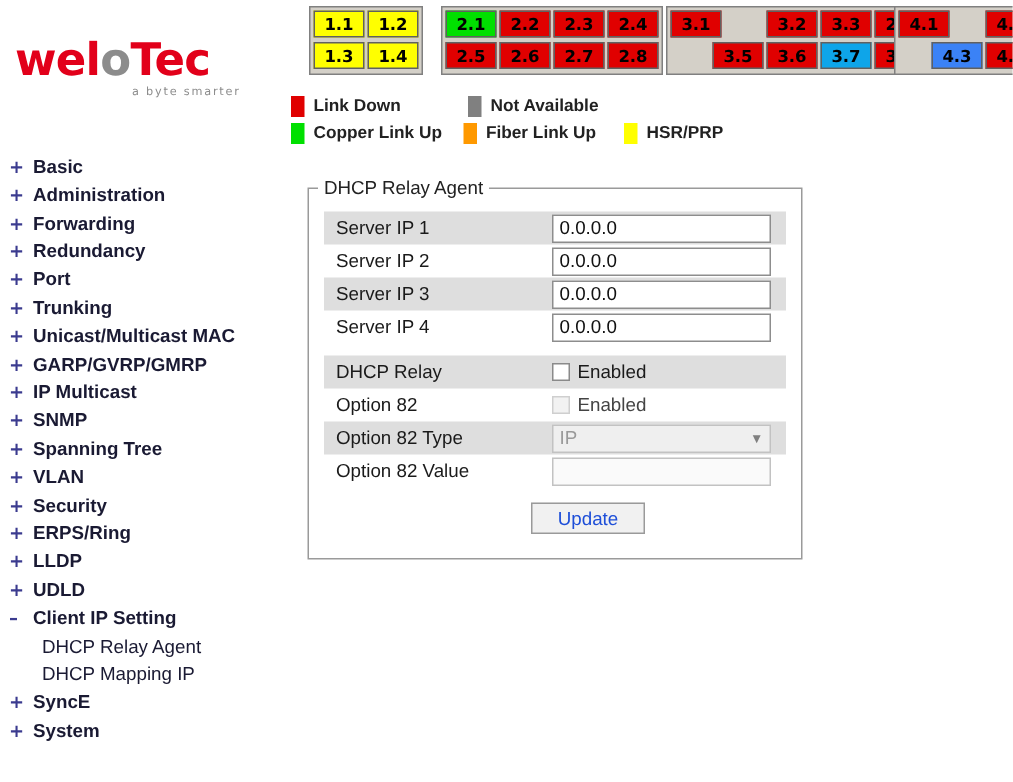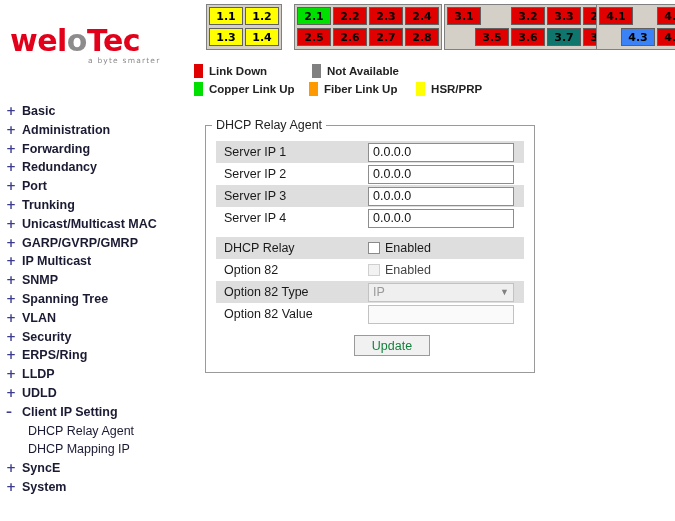--- a/index.html
+++ b/index.html
@@ -273,21 +273,21 @@
     padding: 10px 0 6px 0;
   }
   #update-button {
     min-width: 76px;
     height: 21px;
     box-sizing: border-box;
     border: 1px solid #9a9a9a;
     background: #f1f1f1;
     font-family: "Liberation Sans", sans-serif;
     font-size: 12.5px;
-    color: #15803d;
+    color: #1d4ed8;
     cursor: pointer;
     padding: 0 12px;
     margin-left: 44px;
   }
 </style>
 </head>
 <body>
 
 <div id="logo-area">
   <div id="logo-wordmark"><span>wel</span><span class="gray">o</span><span>Tec</span></div>
@@ -315,21 +315,21 @@
         <div class="port-cell" title="Link Down" style="background: rgb(224, 0, 0);">2.8</div>
       </div>
     </div>
     <div class="port-group" style="left: 238px;">
       <div class="port-grid">
         <div class="port-cell" title="Link Down" style="background: rgb(224, 0, 0);">3.1</div>
         <div class="port-cell" title="Link Down" style="background: rgb(224, 0, 0); margin-left: 28px;">3.5</div>
         <div class="port-cell" title="Link Down" style="background: rgb(224, 0, 0);">3.2</div>
         <div class="port-cell" title="Link Down" style="background: rgb(224, 0, 0);">3.6</div>
         <div class="port-cell" title="Link Down" style="background: rgb(224, 0, 0);">3.3</div>
-        <div class="port-cell" title="Link Down" style="background: #0f766e;">3.7</div>
+        <div class="port-cell" title="Link Down" style="background: #0ea5e9;">3.7</div>
         <div class="port-cell" title="Link Down" style="background: rgb(224, 0, 0);">2.3</div>
         <div class="port-cell" title="Link Down" style="background: rgb(224, 0, 0);">3.8</div>
       </div>
     </div>
     <div class="port-group" style="left: 390px;">
       <div class="port-grid">
         <div class="port-cell" title="Link Down" style="background: rgb(224, 0, 0);">4.1</div>
         <div class="port-cell" title="Link Down" style="background: #3b82f6; margin-left: 22px;">4.3</div>
         <div class="port-cell" title="Link Down" style="background: rgb(224, 0, 0);">4.2</div>
         <div class="port-cell" title="Link Down" style="background: rgb(224, 0, 0);">4.4</div>

